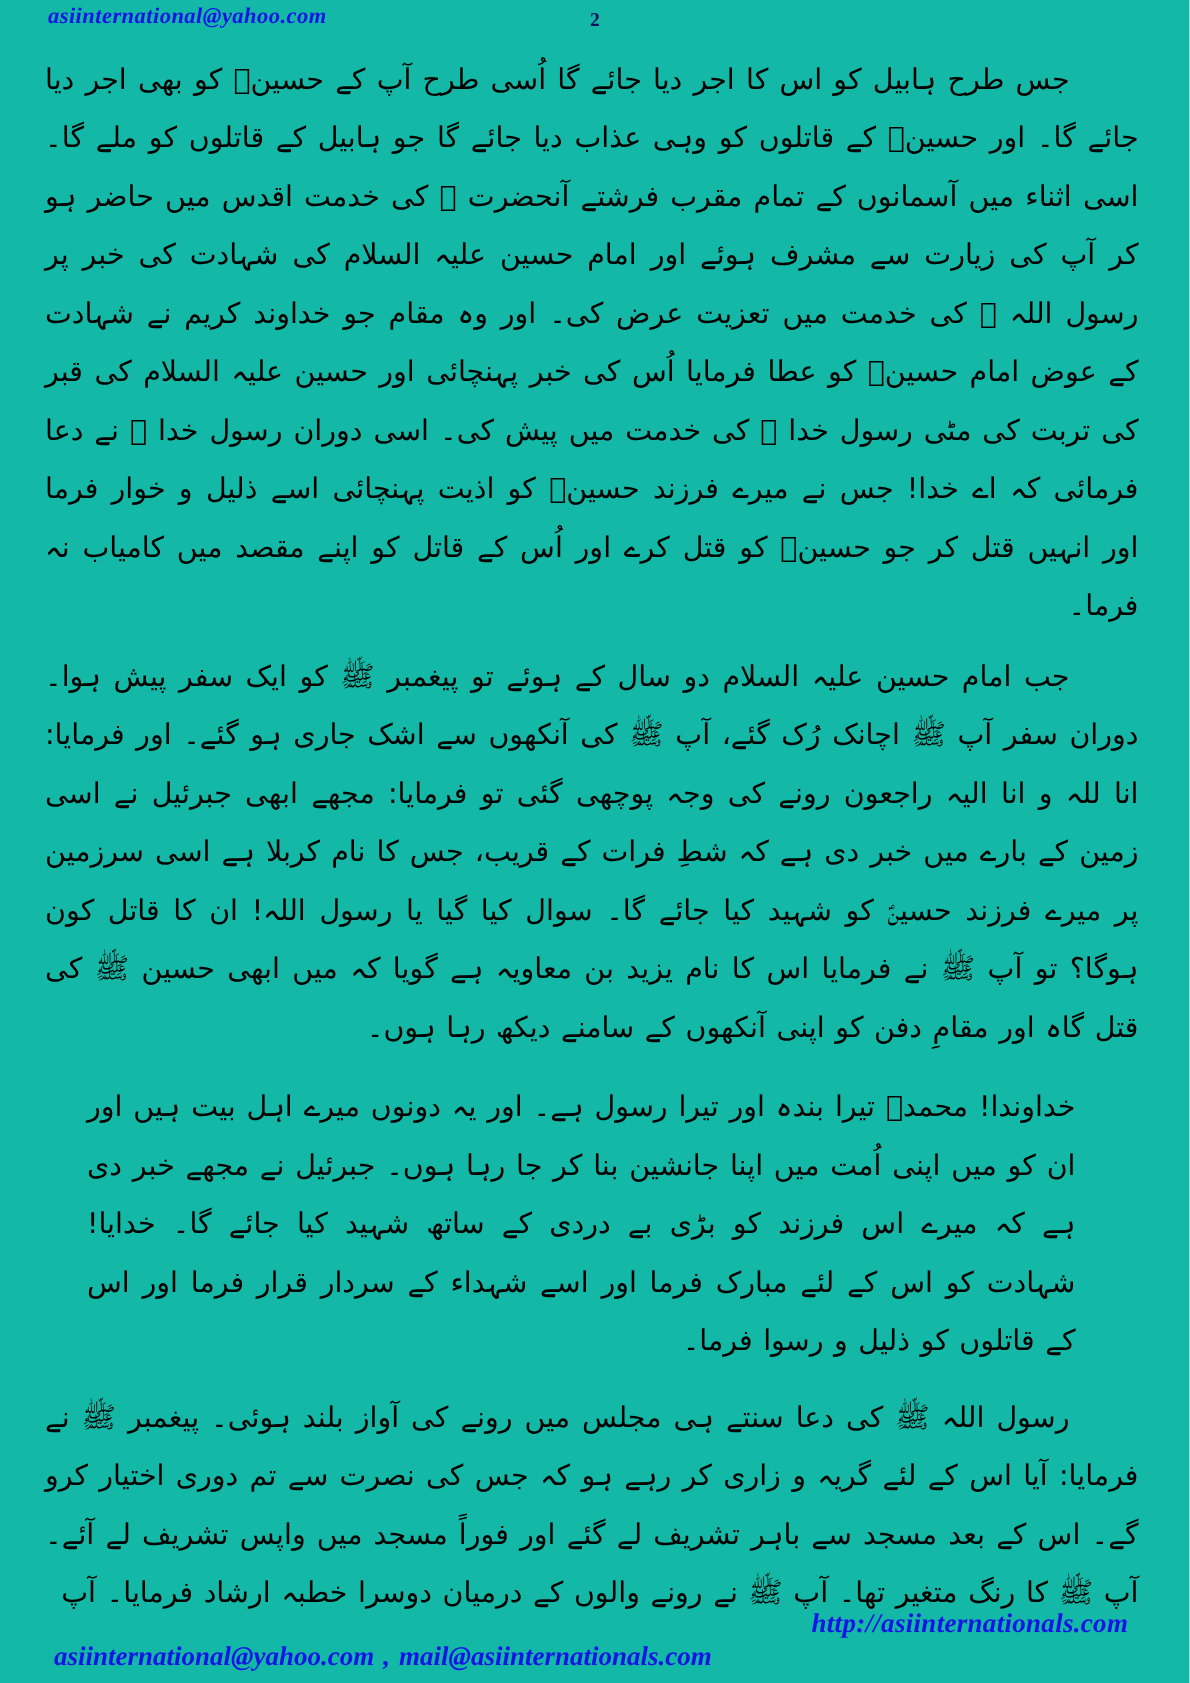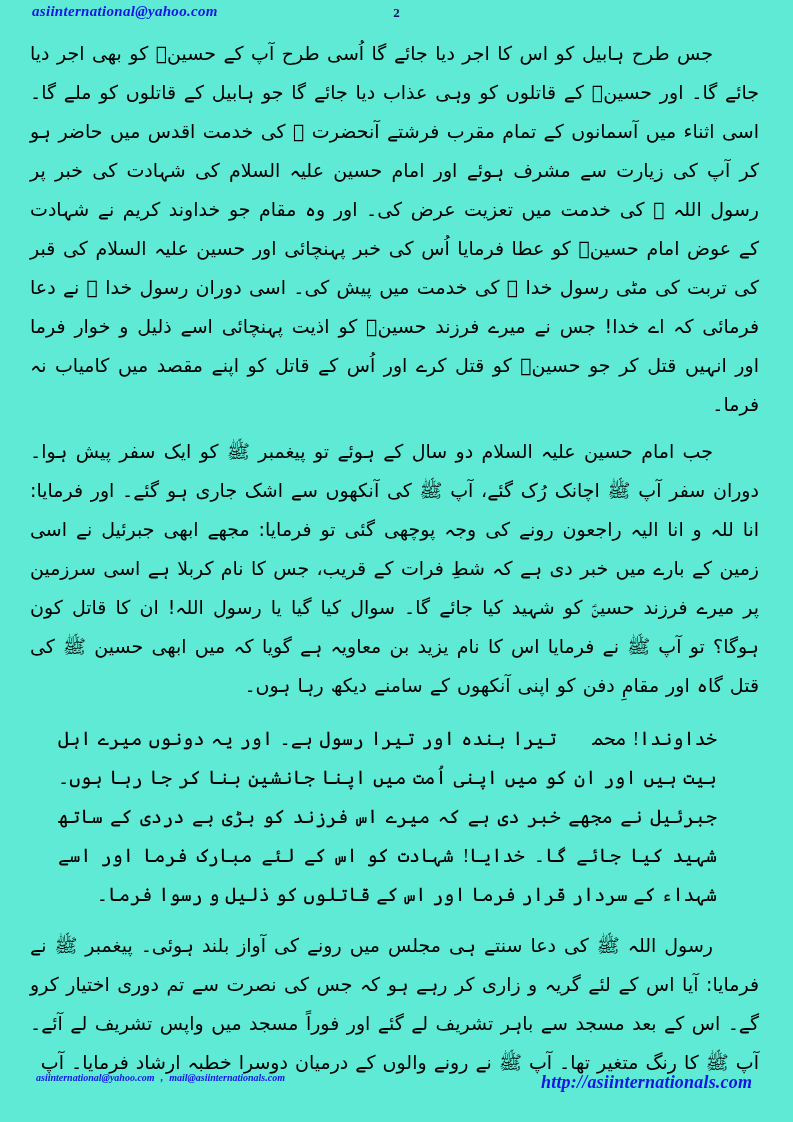--- a/index.html
+++ b/index.html
@@ -5,21 +5,21 @@
   html, body {
     margin: 0;
     padding: 0;
     background: #ffffff;
   }
 
   .page {
     position: relative;
     width: 793px;
     height: 1122px;
-    background: #5eead4;
+    background: #14b8a6;
     overflow: hidden;
     box-sizing: border-box;
   }
 
   
   .page-header {
     position: absolute;
     top: 0;
     left: 0;
     width: 793px;
@@ -83,43 +83,42 @@
   .quote-block {
     margin-right: 42px;
     margin-left: 28px;
     margin-top: 6px;
     margin-bottom: 4px;
   }
 
   .quote-block .para {
     text-align: justify;
     text-align-last: right;
-    font-family: Liberation Serif, serif;
   }
 
   .gap-sm { height: 8px; }
 
   
   .page-footer {
     position: absolute;
     left: 0;
     bottom: 0;
     width: 793px;
     height: 52px;
     direction: ltr;
   }
 
   .footer-emails {
     position: absolute;
     left: 36px;
-    top: 2px;
+    top: 24px;
     font-family: "Liberation Serif", "DejaVu Serif", serif;
     font-style: italic;
     font-weight: bold;
-    font-size: 10px;
+    font-size: 18px;
     color: #1414e6;
     white-space: nowrap;
   }
 
   .footer-sep {
     display: inline-block;
     padding: 0 6px;
     font-family: "Liberation Serif", "DejaVu Serif", serif;
     font-style: italic;
     font-weight: bold;

